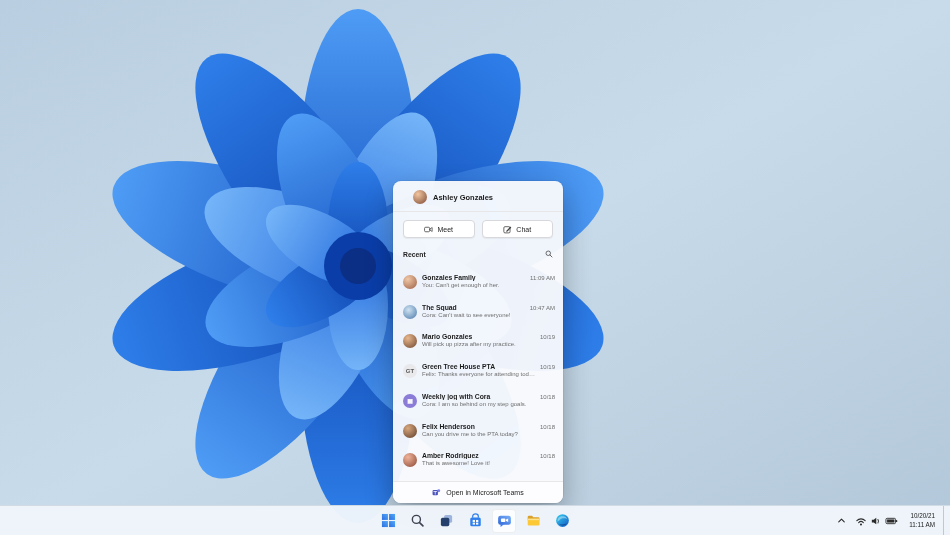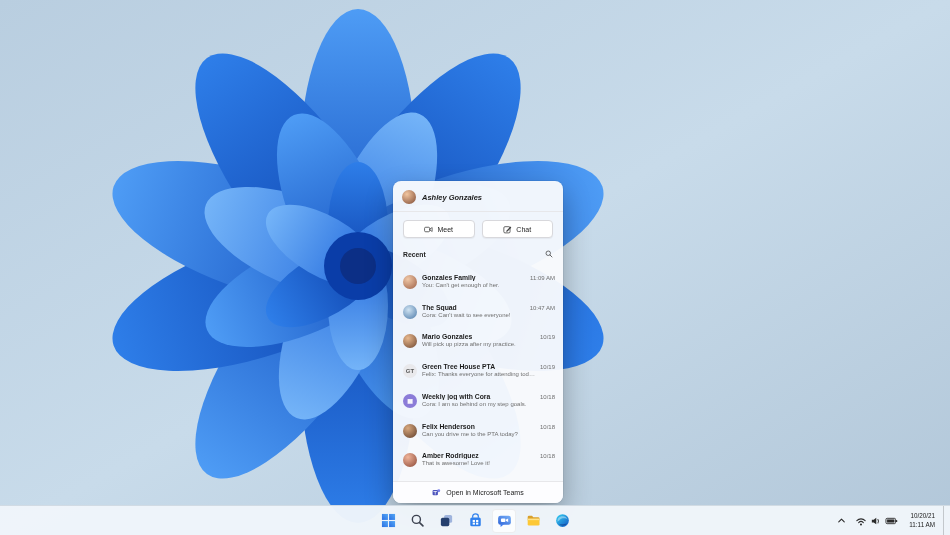--- a/index.html
+++ b/index.html
@@ -11,21 +11,21 @@
   .wallpaper svg { display:block; width:100%; height:100%; }
 
   
   .chat-panel {
     position:absolute; left:393px; top:181px; width:170px; height:322px;
     background:rgba(250,251,253,0.95);
     border-radius:8px;
     box-shadow:0 12px 28px rgba(0,0,0,0.30), 0 0 0 1px rgba(0,0,0,0.05);
     display:flex; flex-direction:column; overflow:hidden;
   }
-  .cp-header { display:flex; align-items:center; gap:6px; padding:9px 9px 7px;font-style:italic; }
+  .cp-header { display:flex; align-items:center; gap:6px; padding:9px 20px 7px; }
   .cp-avatar { width:14px; height:14px; border-radius:50%; flex:none; }
   .cp-name { font-size:7.5px; font-weight:bold; color:#1b1b1b; }
   .cp-divider { height:1px; background:#e7e7ea; }
   .cp-buttons { display:flex; gap:7px; padding:8px 10px; }
   .cp-btn {
     flex:1; height:18px; background:#ffffff; border:1px solid #d8d8dc; border-radius:4px;
     display:flex; align-items:center; justify-content:center; gap:4px;
     font-size:7px; color:#242424; box-shadow:0 1px 1px rgba(0,0,0,0.05); cursor:pointer;
   }
   .cp-recent-row { display:flex; align-items:center; justify-content:space-between; padding:4px 10px 2px; }

